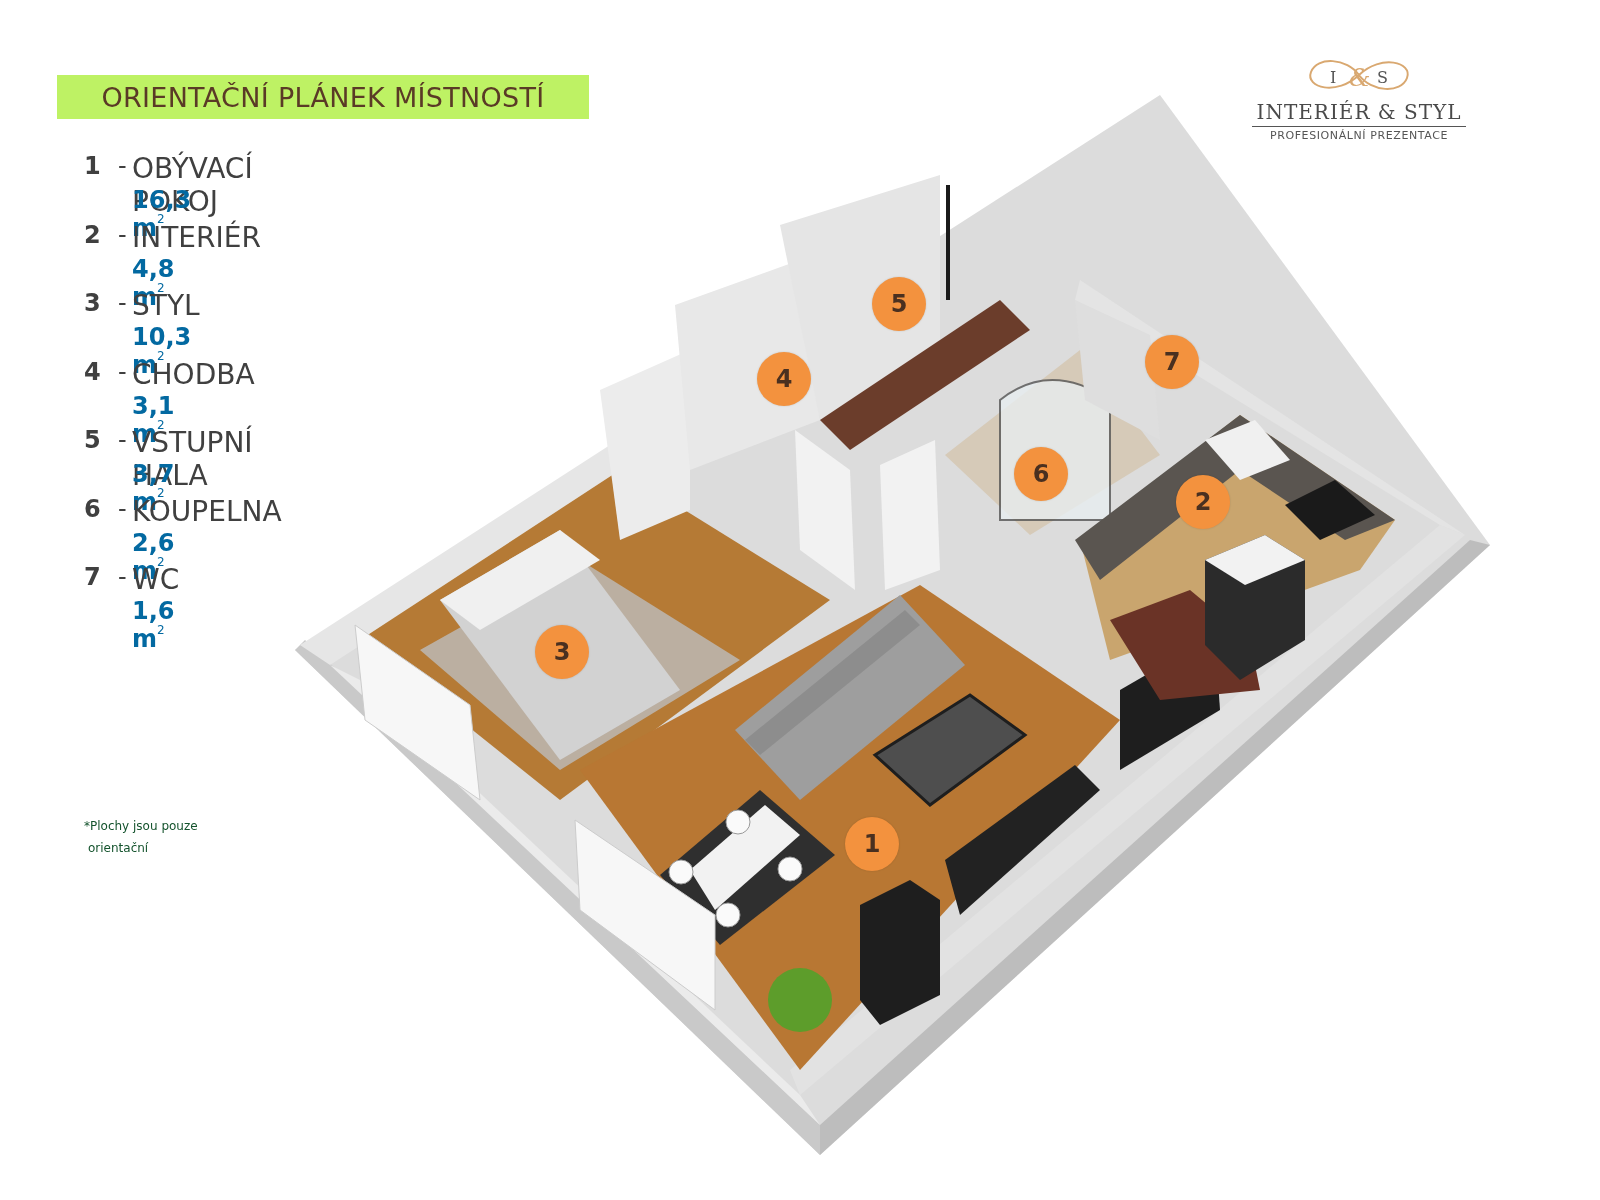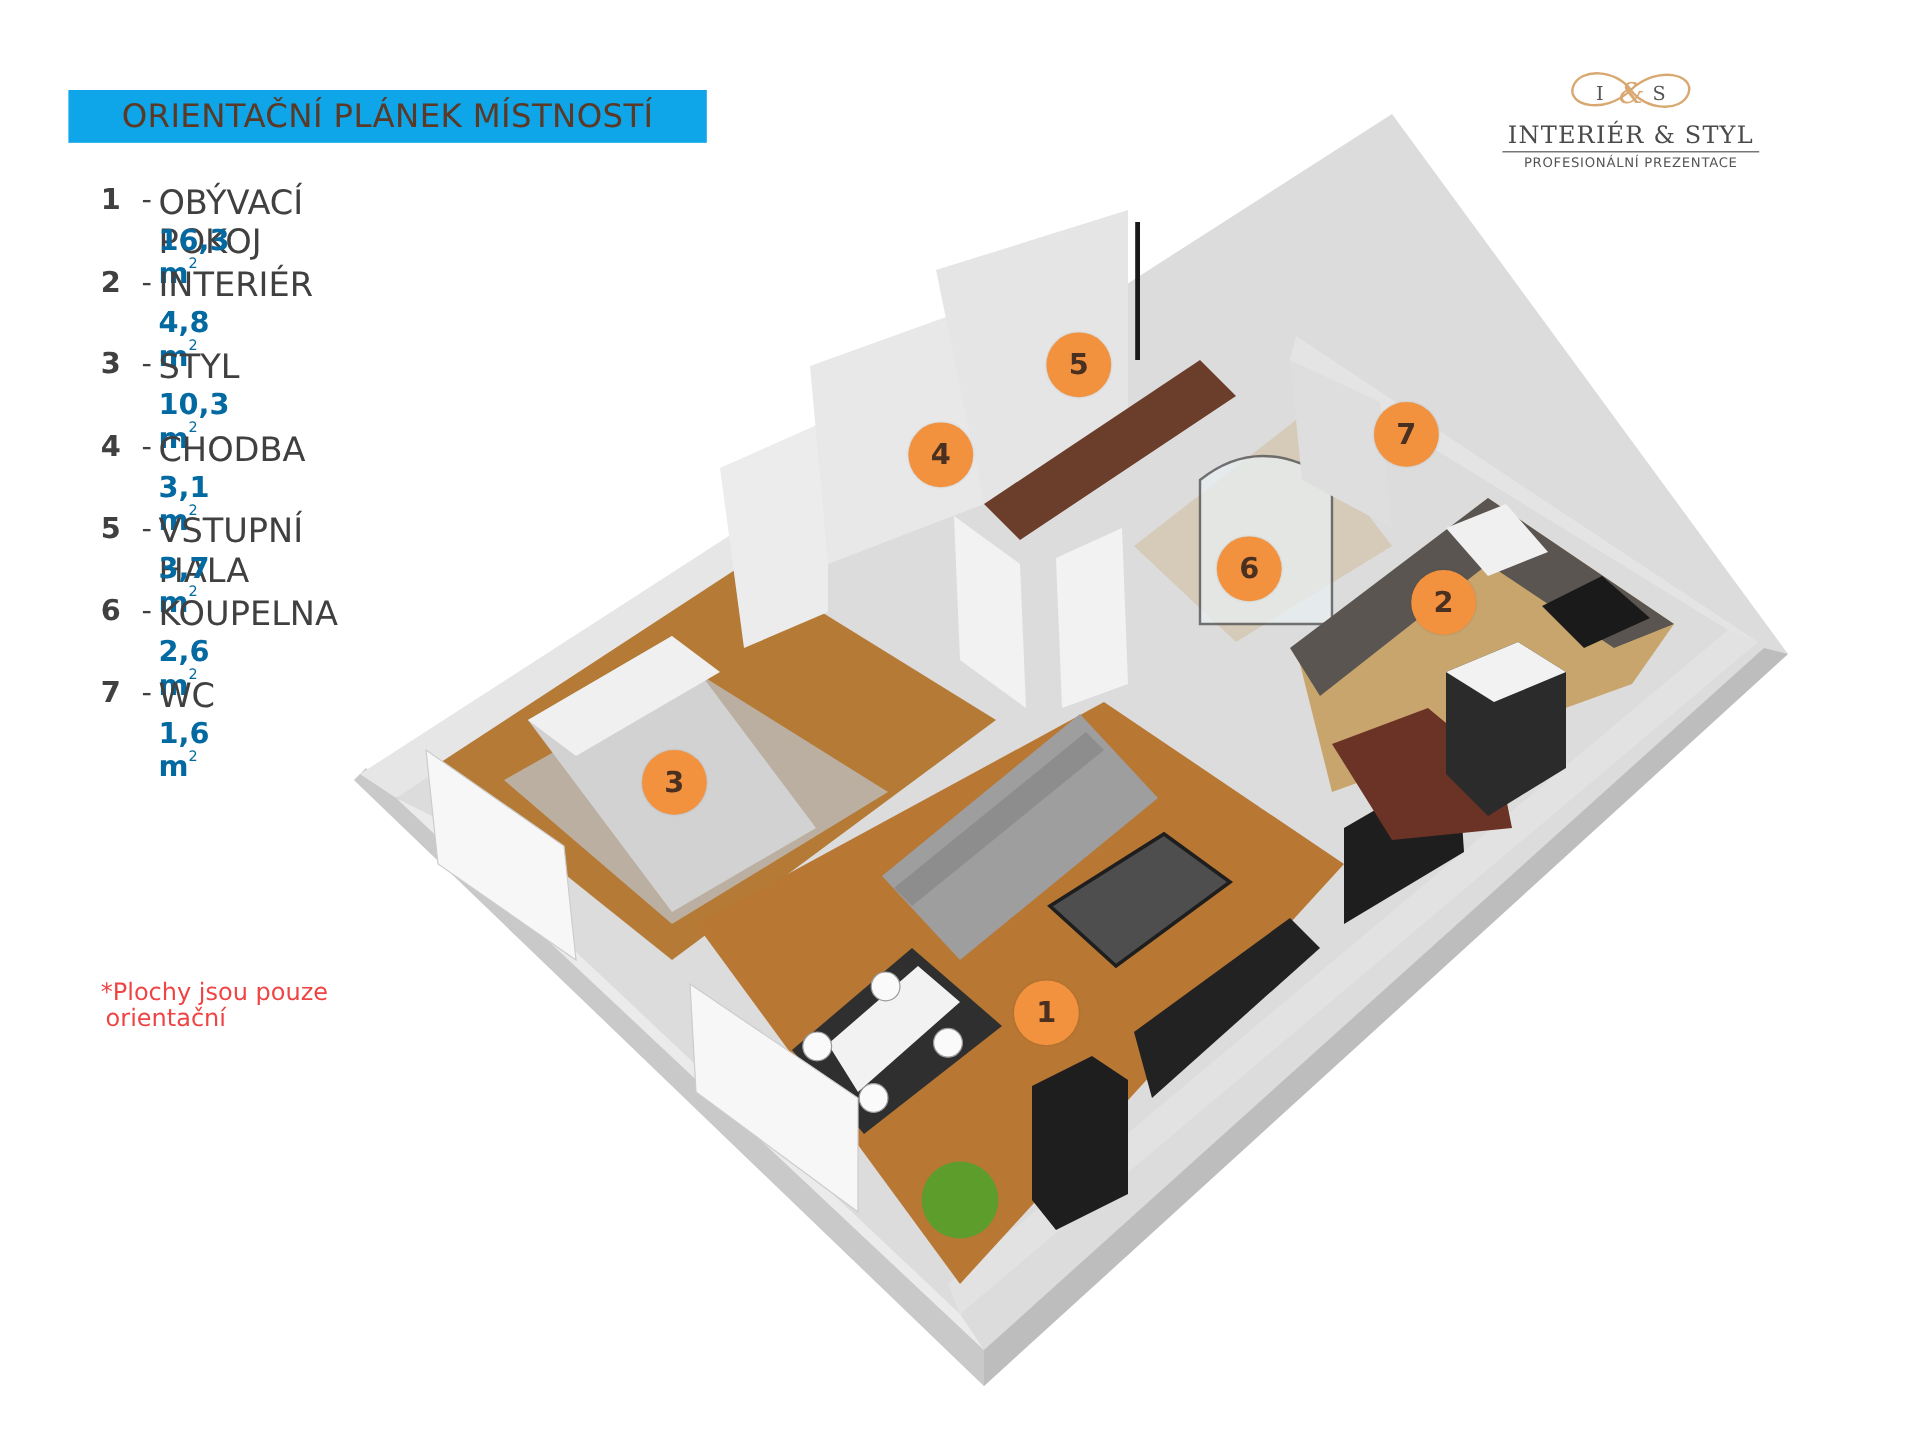--- a/index.html
+++ b/index.html
@@ -1,29 +1,29 @@
 <!DOCTYPE html>
 <html><head>
 <meta charset="utf-8">
 <style>
   html, body { margin:0; padding:0; background:#ffffff; }
   body { width:1600px; height:1200px; position:relative; overflow:hidden;
          font-family:"DejaVu Sans", "Liberation Sans", sans-serif; color:#3d3d3d; }
   .banner { position:absolute; left:57px; top:75px; width:532px; height:44px;
-            background:#0ea5e9; display:flex; align-items:center; justify-content:center; }
+            background:#bef264; display:flex; align-items:center; justify-content:center; }
   .banner span { font-family:"DejaVu Sans", sans-serif; font-size:27px; letter-spacing:0.3px;
                  color:#5a3a26; font-weight:400; }
   .legend { position:absolute; left:84px; top:148px; }
   .room { position:relative; height:68.5px; }
   .room .num { position:absolute; left:0; top:4px; font-weight:700; font-size:24px; color:#404040; width:30px; }
   .room .dash { position:absolute; left:34px; top:4px; font-size:24px; color:#404040; }
   .room .name { position:absolute; left:48px; top:4px; font-size:28px; color:#404040; font-family:"DejaVu Sans", sans-serif; }
   .room .area { position:absolute; left:48px; top:38px; font-size:24px; font-weight:700; color:#0369a1; }
   .room .area sup { font-size:12px; vertical-align:top; position:relative; top:-2px; font-weight:400; }
-  .note { position:absolute; left:84px; top:815px; font-size:20px; color:#ef4444; line-height:22px; }
+  .note { position:absolute; left:84px; top:815px; font-size:12px; color:#14532d; line-height:22px; }
   .logo { position:absolute; left:1252px; top:52px; width:214px; text-align:center; }
   .logo .mono { position:relative; height:46px; }
   .logo .mono svg { position:absolute; left:45px; top:0; }
   .logo .brand { font-family:"DejaVu Serif", serif; font-size:20px; letter-spacing:1px; color:#4a4a4a; margin-top:2px; }
   .logo .rule { height:1px; background:#555; margin:2px 0 2px 0; }
   .logo .tag { font-size:11px; letter-spacing:0.6px; color:#555; }
   .plan { position:absolute; left:0; top:0; width:1600px; height:1200px; }
   .marker { position:absolute; width:54px; height:54px; border-radius:50%; background:#f3923e;
             display:flex; align-items:center; justify-content:center; box-shadow:0 0 2px rgba(0,0,0,0.15); }
   .marker span { font-weight:700; font-size:24px; color:#4a3020; }

